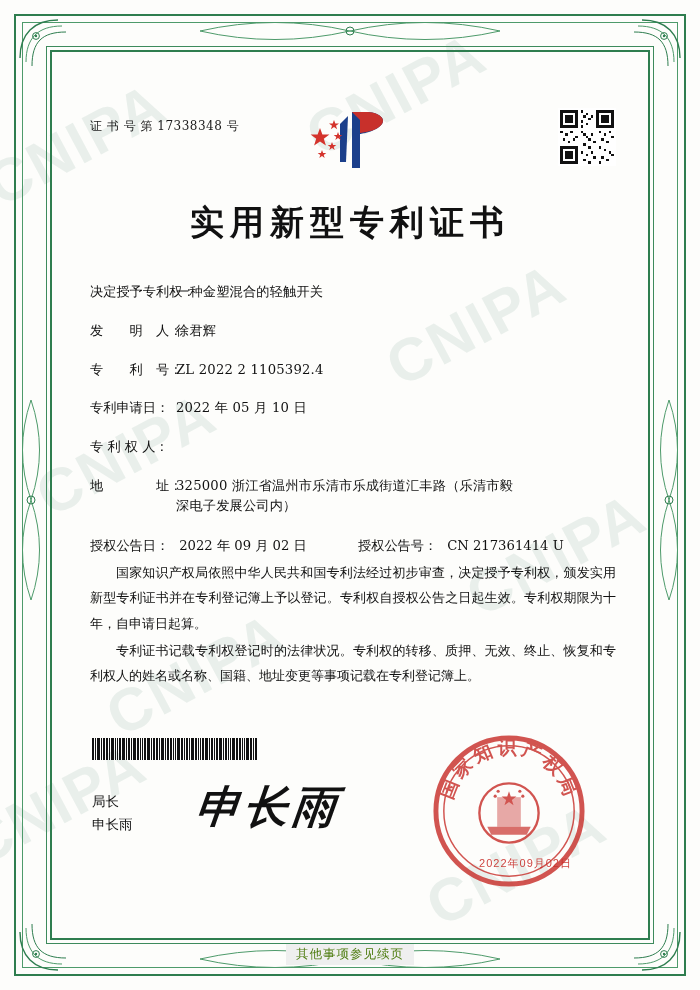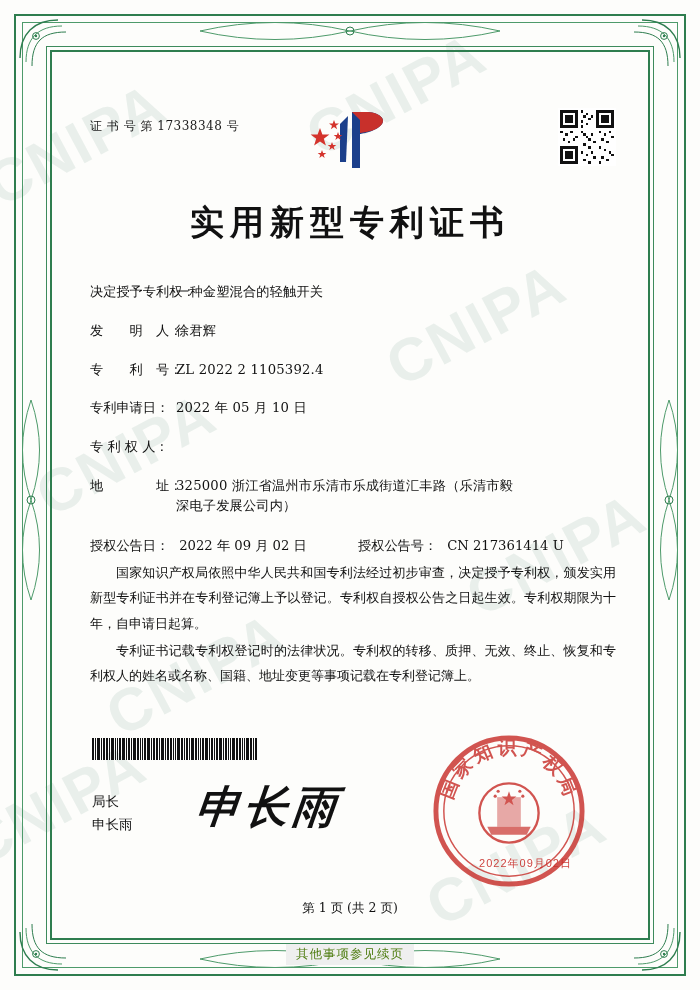--- a/index.html
+++ b/index.html
@@ -571,20 +571,19 @@
         <circle cx="91" cy="60" r="1.6"></circle>
           <circle cx="94" cy="65" r="1.6"></circle>
       </g>
       <path id="sealArcTop" d="M 22 80 A 58 58 0 0 1 138 80" fill="none"></path>
       <text font-family="'DejaVu Serif','Liberation Serif',serif" font-size="19" fill="#c8302b" font-weight="bold" letter-spacing="4">
         <textPath href="#sealArcTop" startOffset="50%" text-anchor="middle">国家知识产权局</textPath>
       </text>
     </svg>
     <div class="seal-date">2022年09月02日</div>
 
-    <div class="page-no">第 1 页 (共 2 页)</div>
 
     <div class="footer-note">
       <span>其他事项参见续页</span>
     </div>
 
   </div>
 </div>
 
 </body></html>

